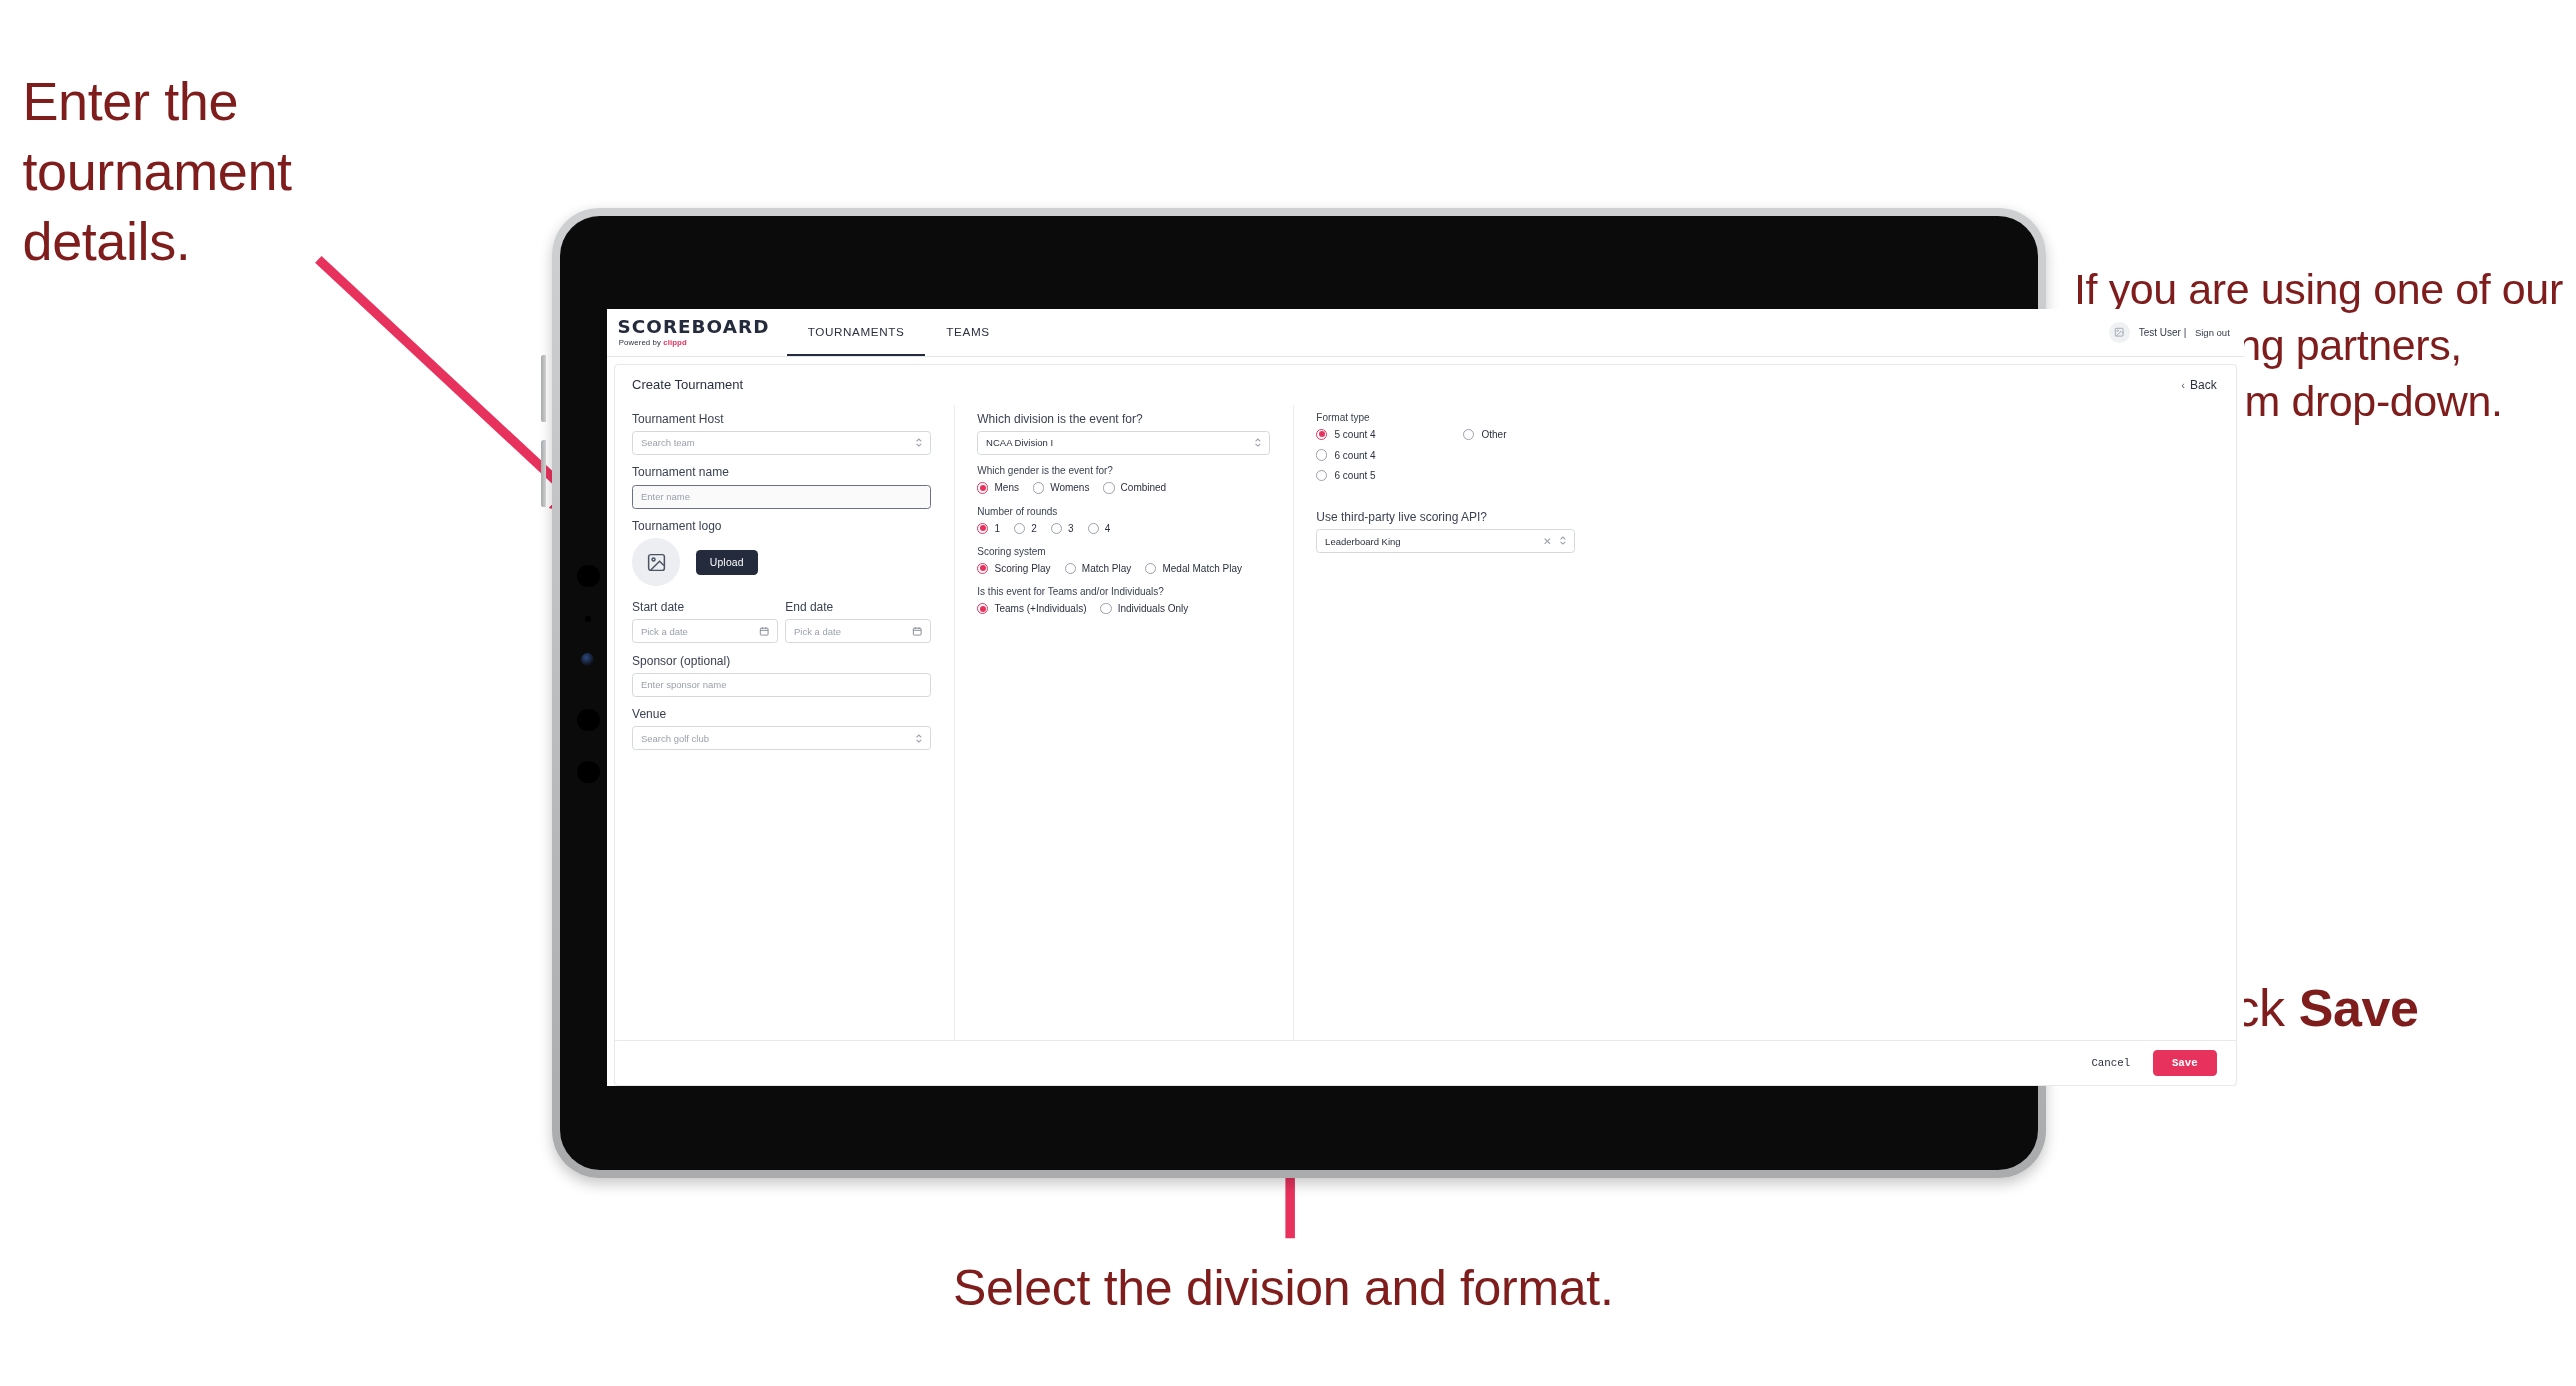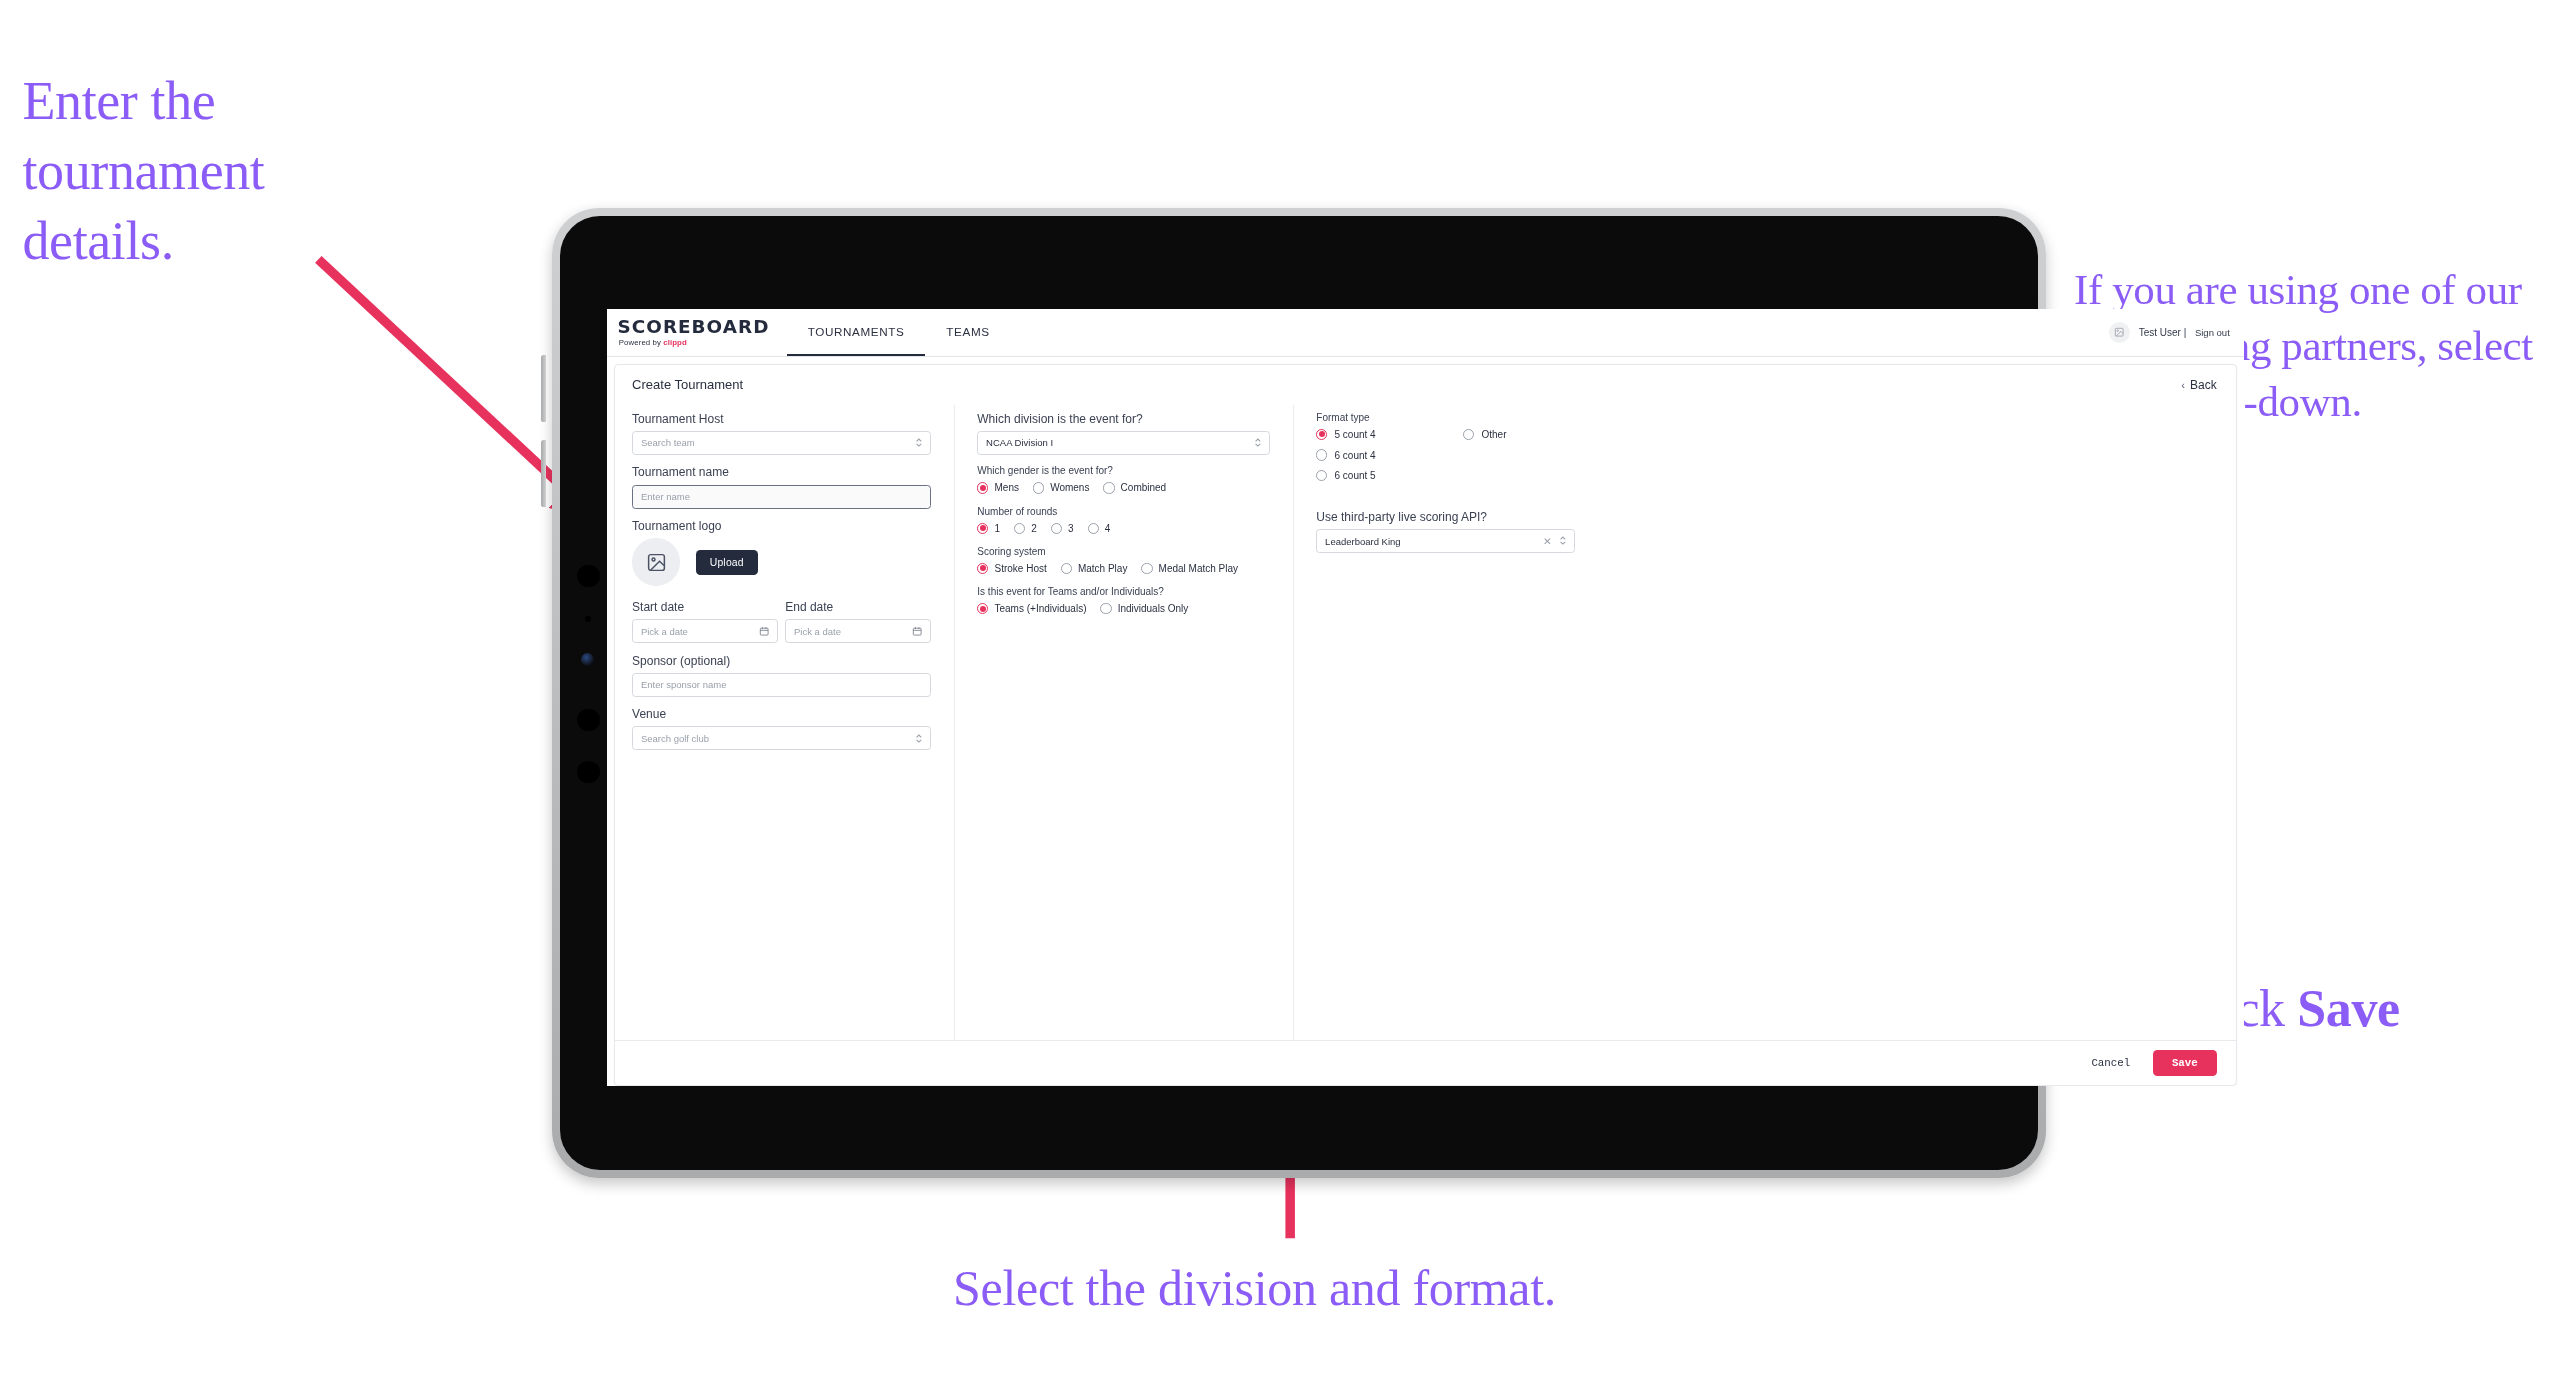--- a/index.html
+++ b/index.html
@@ -7,22 +7,22 @@
     width: 2576px; height: 1386px;
     background: #ffffff;
     font-family: "Liberation Sans", sans-serif;
     overflow: hidden;
   }
   #stage { position: relative; width: 2576px; height: 1386px; background: #fff; }
 
   
   .anno {
     position: absolute;
-    color: #8b5cf6;
-    font-family: Liberation Serif, serif;
+    color: #7f1d1d;
+    font-family: Liberation Sans, sans-serif;
     font-weight: 400;
     line-height: 1.30;
     white-space: pre-line;
   }
   #anno-left  { left: 22.5px;  top: 66px;  width: 363px; font-size: 54px; letter-spacing: -0.4px; }
   #anno-right { left: 2074px; top: 262px; width: 497px; font-size: 43px; letter-spacing: -0.4px; }
   #anno-save  { left: 2174px; top: 975px; font-size: 52px; letter-spacing: -0.4px; white-space: nowrap;}
   #anno-save b { font-weight: 700; }
   #anno-bottom{ left: 953px; top: 1256px; font-size: 50px; letter-spacing: -0.3px; white-space: nowrap;}
 
@@ -399,21 +399,21 @@
                     <span class="radio-label">4</span>
                   </div>
                 </div>
               </div>
 
               <div>
                 <span class="qlabel">Scoring system</span>
                 <div class="radio-row">
                   <div class="radio-item">
                     <span class="radio on"></span>
-                    <span class="radio-label">Stroke Host</span>
+                    <span class="radio-label">Scoring Play</span>
                   </div>
                   <div class="radio-item">
                     <span class="radio"></span>
                     <span class="radio-label">Match Play</span>
                   </div>
                   <div class="radio-item">
                     <span class="radio"></span>
                     <span class="radio-label">Medal Match Play</span>
                   </div>
                 </div>

